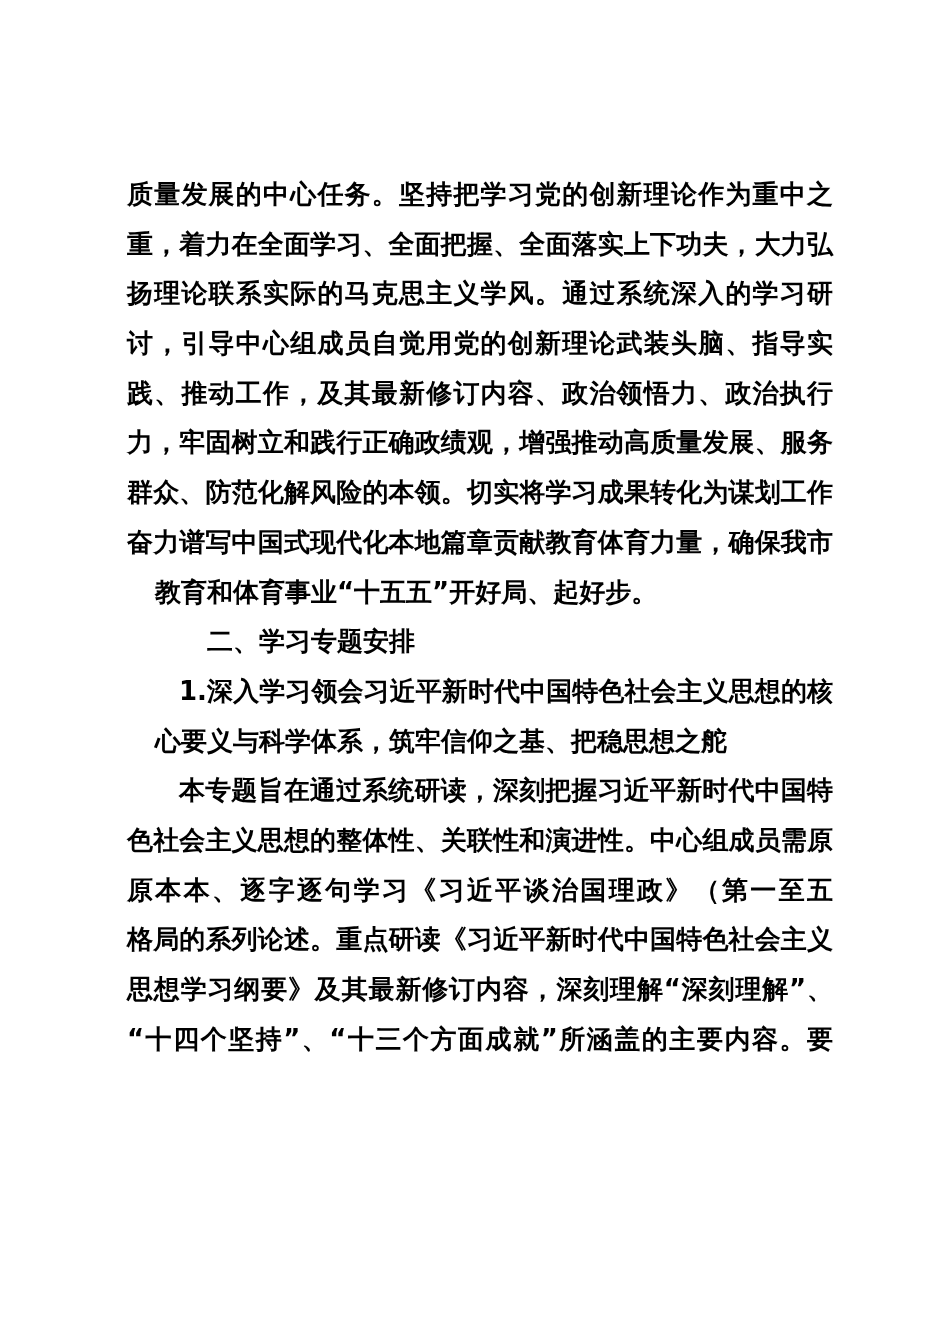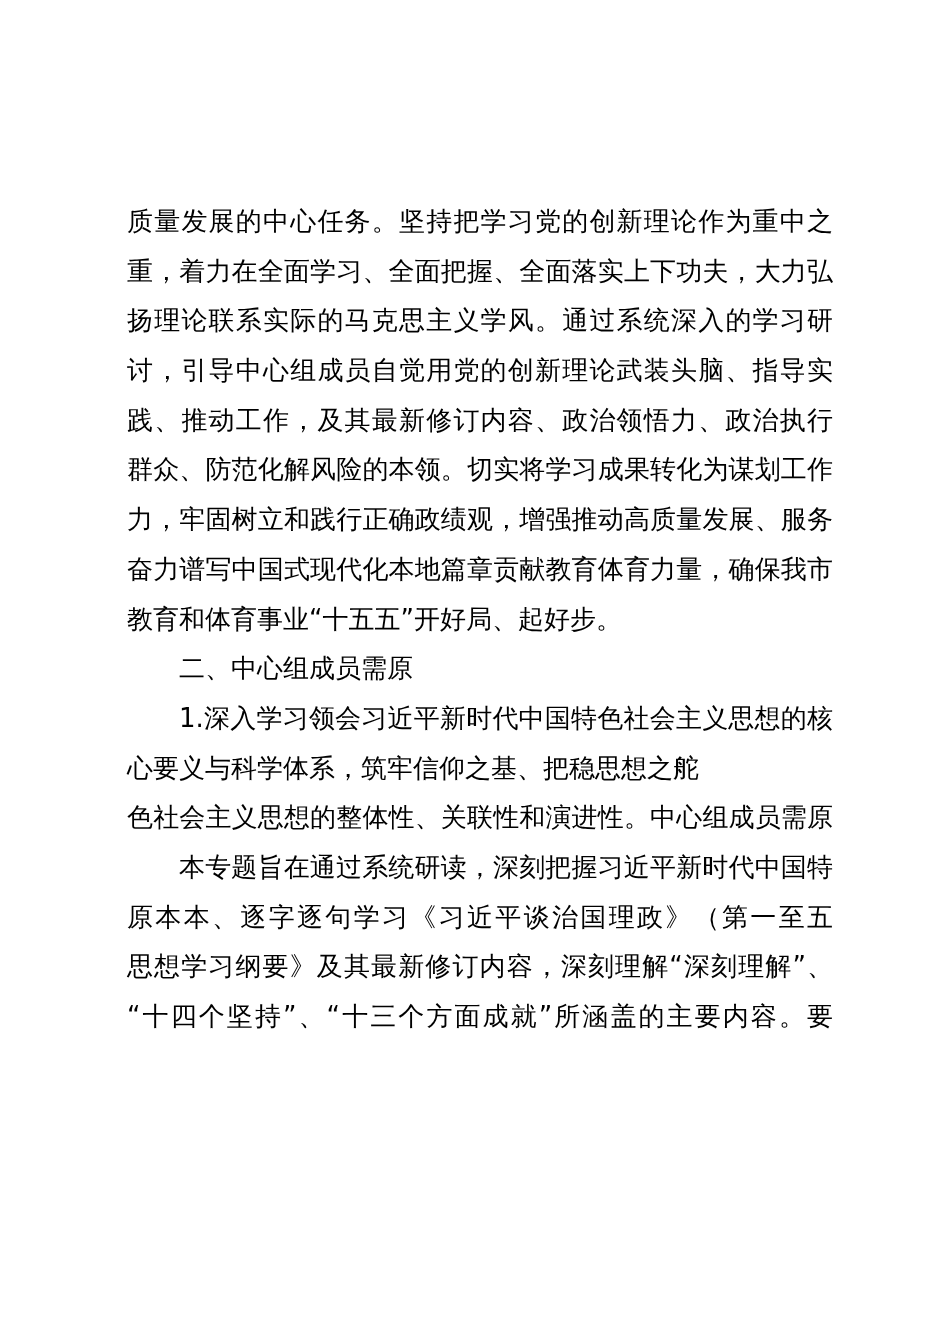--- a/index.html
+++ b/index.html
@@ -11,66 +11,69 @@
       width: 950px;
       height: 1344px;
       position: relative;
       overflow: hidden;
       font-family: "DejaVu Sans", "Liberation Sans", sans-serif;
       color: #000000;
     }
     .page {
       position: absolute;
       left: 127px;
-      top: 197px;
+      top: 170px;
       width: 706px;
+      font-weight: bold;
     }
     .line {
       height: 49.7px;
       line-height: 49.7px;
       font-size: 26px;
       white-space: nowrap;
       text-align: justify;
       text-align-last: justify;
       letter-spacing: 0px;
     }
     .line.last {
       text-align-last: left;
+      margin-left: 28px;
     }
     .line.indent {
       padding-left: 52px;
     }
   </style>
 </head>
 <body>
 
 <div class="page">
 
   <div class="paragraph">
     <div class="line">质量发展的中心任务。坚持把学习党的创新理论作为重中之</div>
     <div class="line">重，着力在全面学习、全面把握、全面落实上下功夫，大力弘</div>
     <div class="line">扬理论联系实际的马克思主义学风。通过系统深入的学习研</div>
     <div class="line">讨，引导中心组成员自觉用党的创新理论武装头脑、指导实</div>
     <div class="line">践、推动工作，及其最新修订内容、政治领悟力、政治执行</div>
+    <div class="line">力，牢固树立和践行正确政绩观，增强推动高质量发展、服务</div>
     <div class="line">群众、防范化解风险的本领。切实将学习成果转化为谋划工作</div>
-    <div class="line">力，牢固树立和践行正确政绩观，增强推动高质量发展、服务</div>
     <div class="line">奋力谱写中国式现代化本地篇章贡献教育体育力量，确保我市</div>
     <div class="line last">教育和体育事业“十五五”开好局、起好步。</div>
   </div>
 
   <div class="paragraph">
-    <div class="line indent last">二、中心组成员需原</div>
+    <div class="line indent last">二、学习专题安排</div>
   </div>
 
   <div class="paragraph">
     <div class="line indent">1.深入学习领会习近平新时代中国特色社会主义思想的核</div>
     <div class="line last">心要义与科学体系，筑牢信仰之基、把稳思想之舵</div>
   </div>
 
   <div class="paragraph">
+    <div class="line indent">本专题旨在通过系统研读，深刻把握习近平新时代中国特</div>
     <div class="line">色社会主义思想的整体性、关联性和演进性。中心组成员需原</div>
-    <div class="line indent">本专题旨在通过系统研读，深刻把握习近平新时代中国特</div>
     <div class="line">原本本、逐字逐句学习《习近平谈治国理政》（第一至五</div>
+    <div class="line">格局的系列论述。重点研读《习近平新时代中国特色社会主义</div>
     <div class="line">思想学习纲要》及其最新修订内容，深刻理解“深刻理解”、</div>
     <div class="line">“十四个坚持”、“十三个方面成就”所涵盖的主要内容。要</div>
   </div>
 
 </div>
 
 </body></html>

